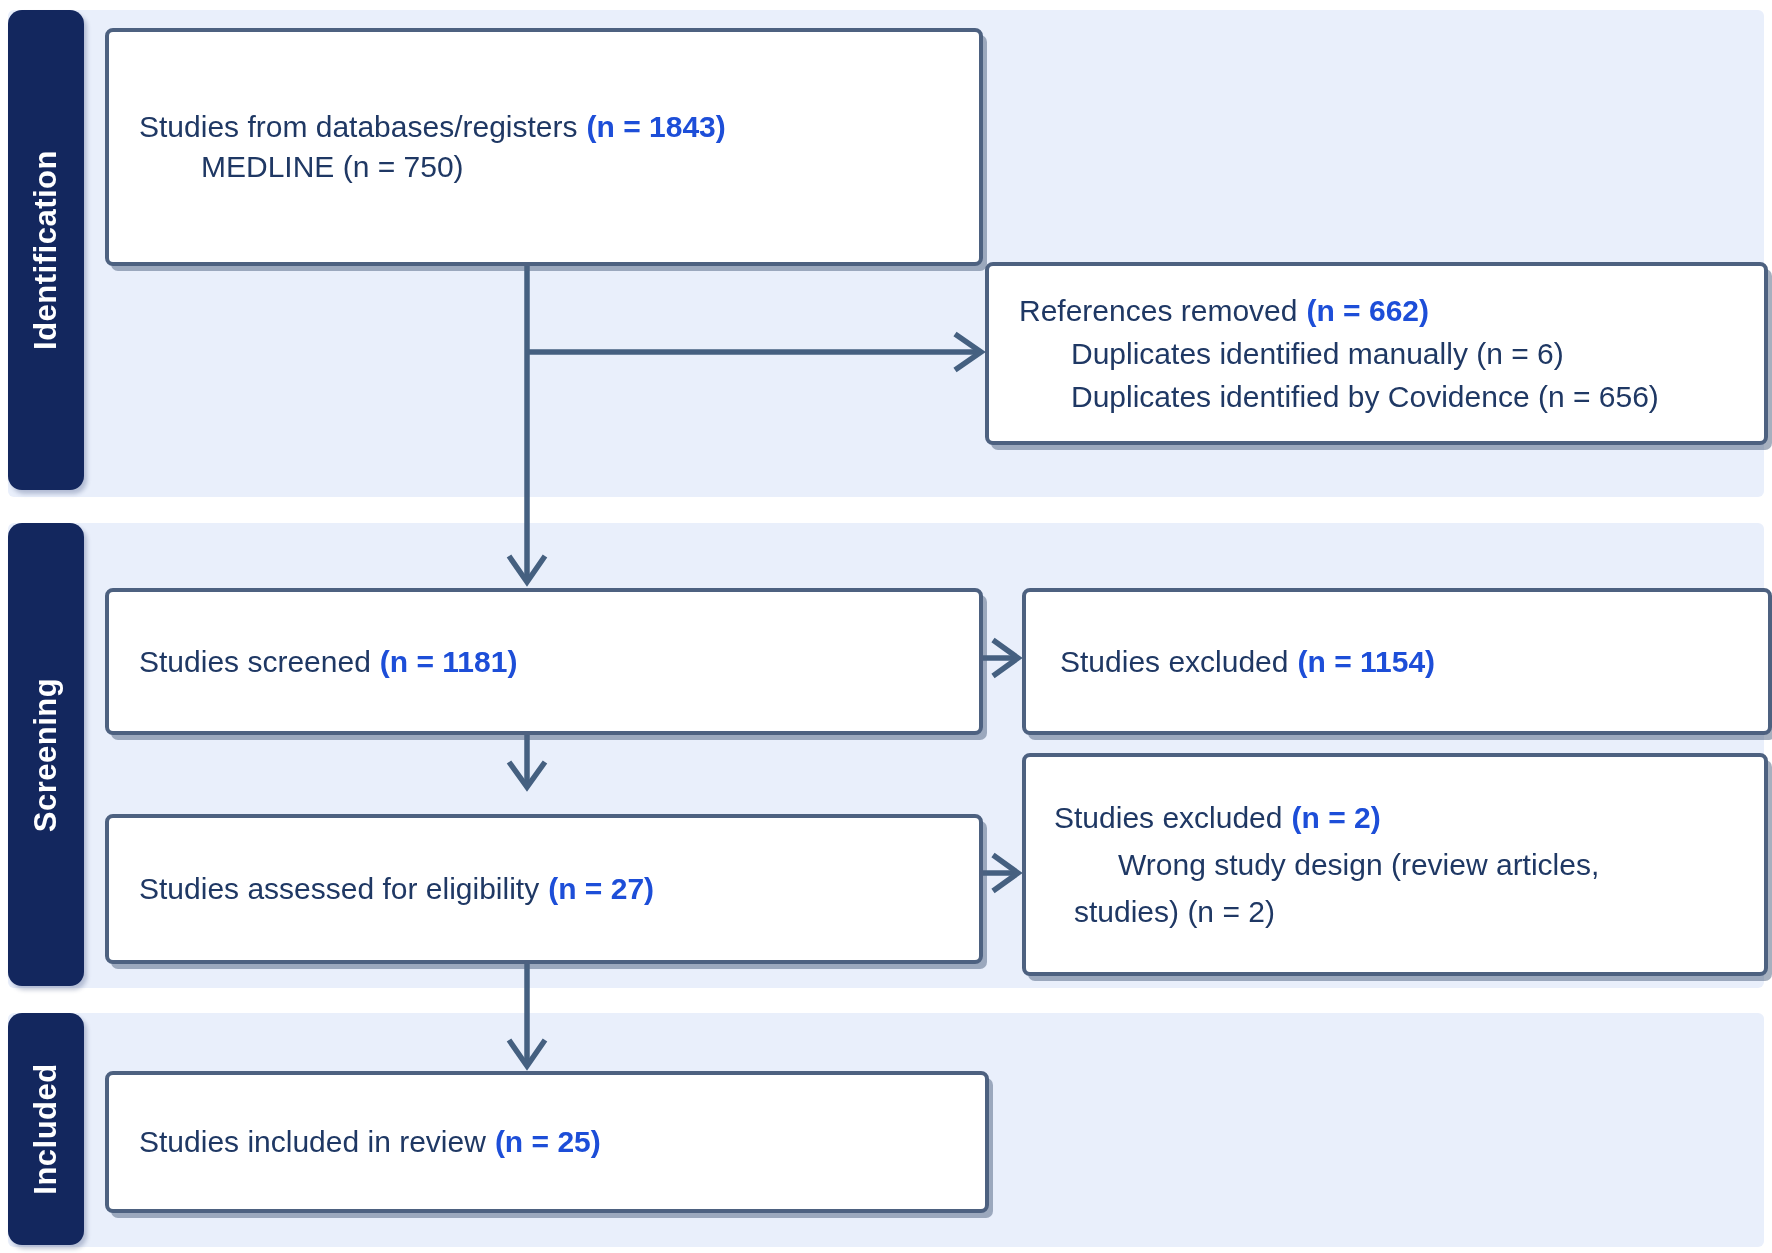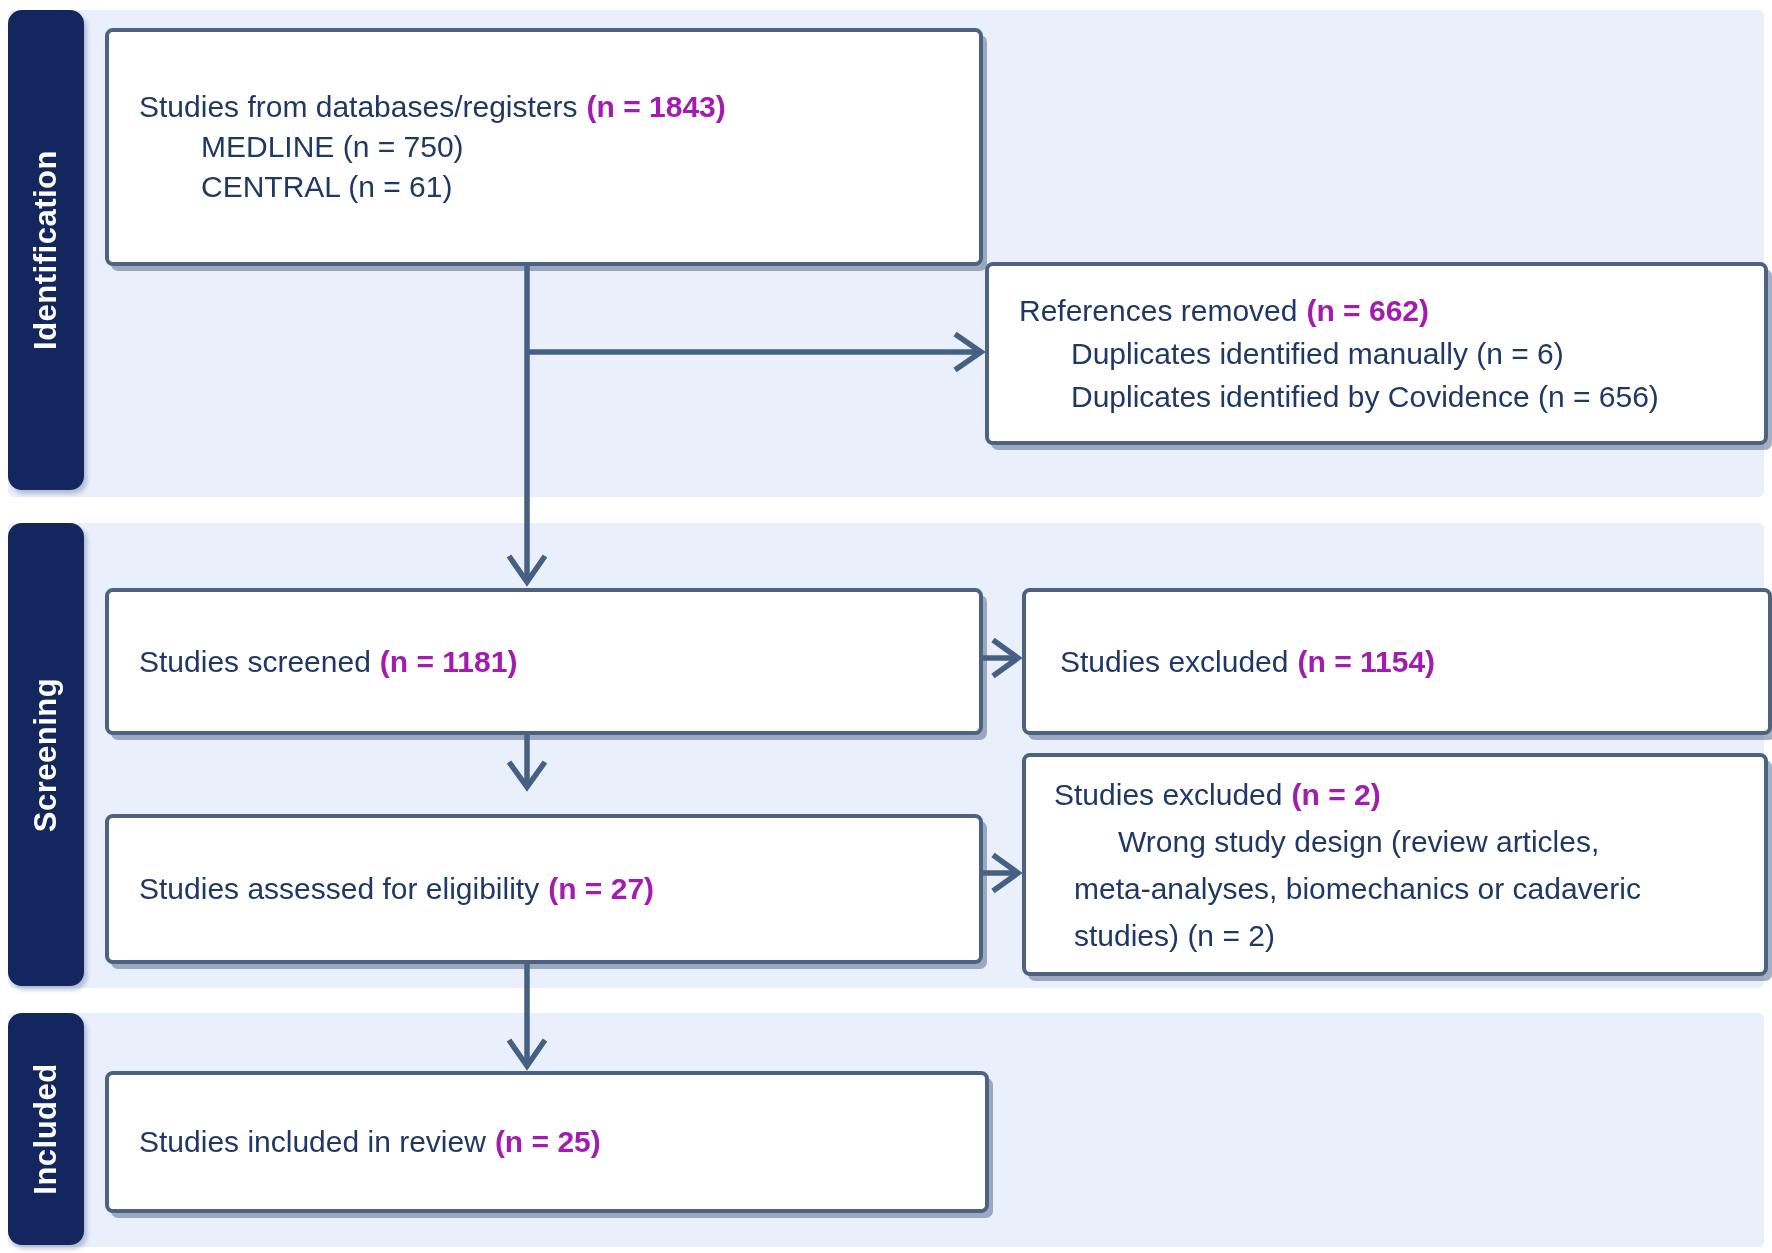--- a/index.html
+++ b/index.html
@@ -35,21 +35,21 @@
     display:flex;flex-direction:column;justify-content:center;
     font-size:30px;line-height:40px;
   }
   .b1{left:105px;top:28px;width:840px;height:230px;padding-left:30px;}
   .b2{left:985px;top:262px;width:745px;height:175px;padding-left:30px;line-height:43px;}
   .b3{left:105px;top:588px;width:840px;height:139px;padding-left:30px;}
   .b4{left:1022px;top:588px;width:708px;height:139px;padding-left:34px;}
   .b5{left:105px;top:790px;width:840px;height:142px;padding-left:30px;margin-top:24px;}
   .b6{left:1022px;top:753px;width:710px;height:215px;padding-left:28px;line-height:47px;}
   .b7{left:105px;top:1071px;width:846px;height:134px;padding-left:30px;}
-  .num{font-weight:700;color:#a21caf;margin-left:9px;}
+  .num{font-weight:700;color:#1d4ed8;margin-left:9px;}
   .ind1{padding-left:62px;}   
   .ind2{padding-left:52px;}   
   .ind6a{padding-left:64px;}  
   .ind6b{padding-left:20px;}  
 </style>
 </head>
 <body>
 
 <div class="canvas">
 
@@ -84,21 +84,20 @@
     <line x1="945" y1="873" x2="1015" y2="873"></line>
     <polyline points="993,855 1018,873 993,891"></polyline>
 
     <line x1="527" y1="932" x2="527" y2="1063"></line>
     <polyline points="509,1040 527,1066 545,1040"></polyline>
   </svg>
 
   <div class="node b1">
     <div><span>Studies from databases/registers</span><span class="num">(n = 1843)</span></div>
     <div class="ind1">MEDLINE (n = 750)</div>
-    <div class="ind1">CENTRAL (n = 61)</div>
   </div>
 
   <div class="node b2">
     <div><span>References removed</span><span class="num">(n = 662)</span></div>
     <div class="ind2">Duplicates identified manually (n = 6)</div>
     <div class="ind2">Duplicates identified by Covidence (n = 656)</div>
   </div>
 
   <div class="node b3">
     <div><span>Studies screened</span><span class="num">(n = 1181)</span></div>
@@ -108,21 +107,20 @@
     <div><span>Studies excluded</span><span class="num">(n = 1154)</span></div>
   </div>
 
   <div class="node b5">
     <div><span>Studies assessed for eligibility</span><span class="num">(n = 27)</span></div>
   </div>
 
   <div class="node b6">
     <div><span>Studies excluded</span><span class="num">(n = 2)</span></div>
     <div class="ind6a">Wrong study design (review articles,</div>
-    <div class="ind6b">meta-analyses, biomechanics or cadaveric</div>
     <div class="ind6b">studies) (n = 2)</div>
   </div>
 
   <div class="node b7">
     <div><span>Studies included in review</span><span class="num">(n = 25)</span></div>
   </div>
 
 </div>
 
 </body></html>

